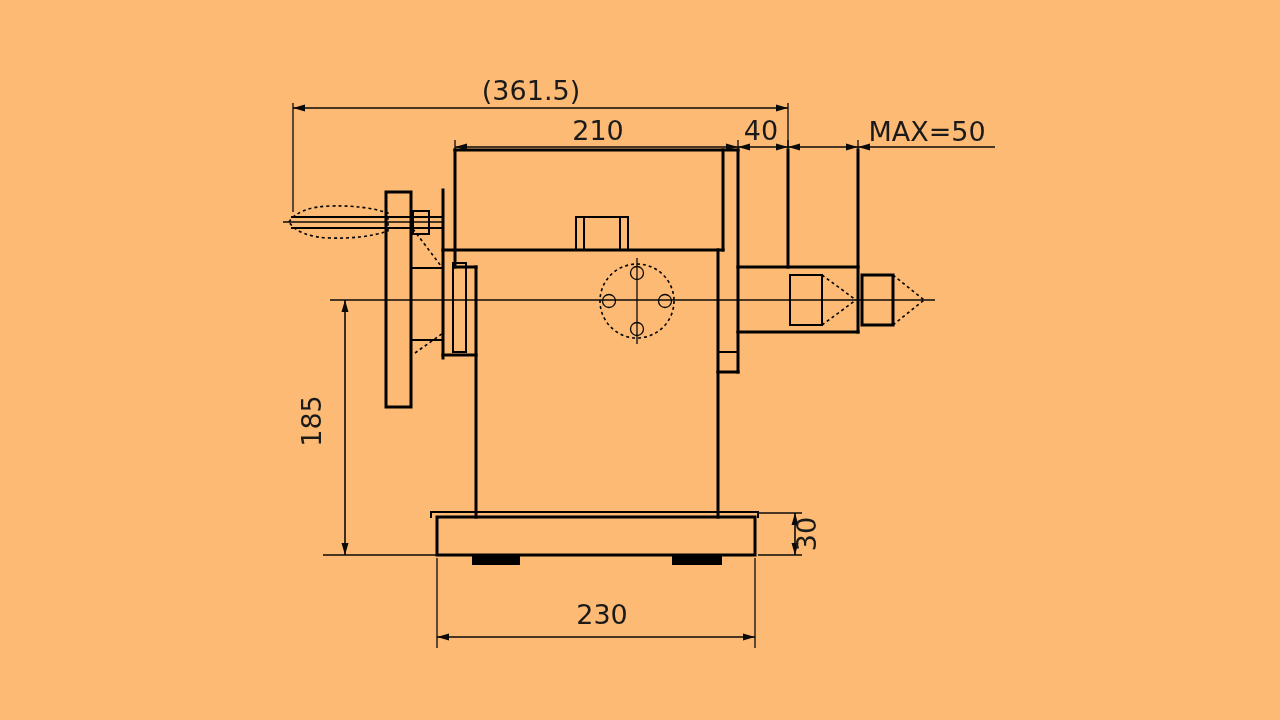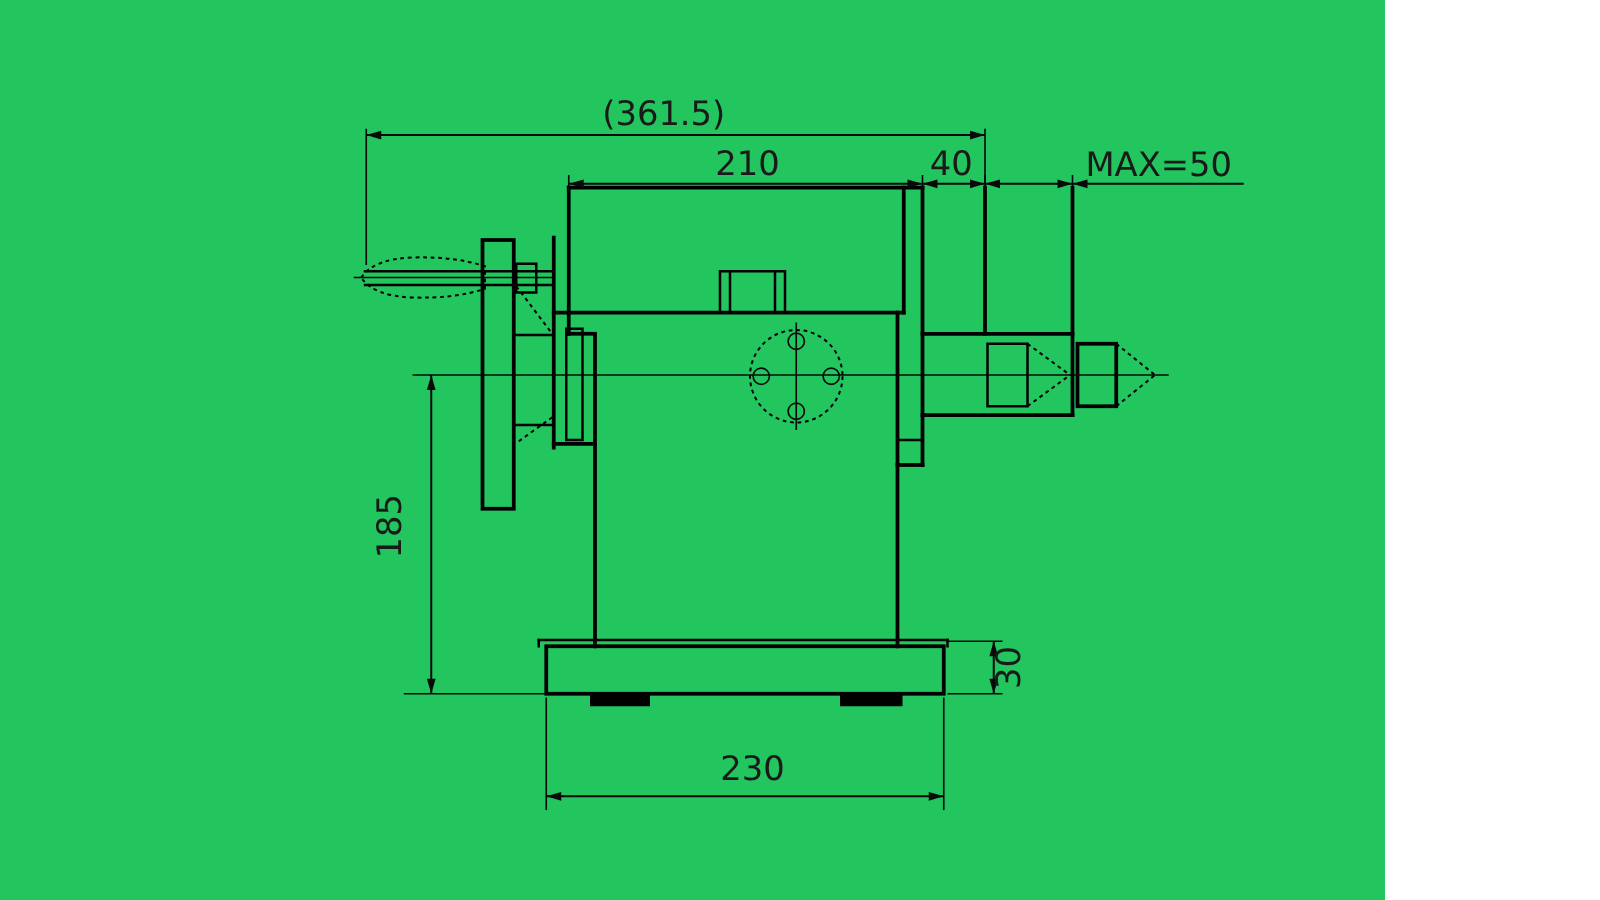--- a/index.html
+++ b/index.html
@@ -5,24 +5,24 @@
   html, body {
     margin: 0;
     padding: 0;
     background: #ffffff;
     width: 1280px;
     height: 720px;
     overflow: hidden;
     font-family: "DejaVu Sans", "Liberation Sans", sans-serif;
   }
   .drawing-wrap {
-    width: 1108px;
+    width: 1280px;
     height: 720px;
     position: relative;
-    background: #22c55e;
+    background: #fdba74;
   }
   svg { display: block; }
   .body-line   { stroke: #000000; stroke-width: 3;   fill: none; stroke-linecap: square; }
   .med-line    { stroke: #000000; stroke-width: 2;   fill: none; stroke-linecap: square; }
   .thin-line   { stroke: #0a0a0a; stroke-width: 1.3; fill: none; }
   .dim-line    { stroke: #0a0a0a; stroke-width: 1.6; fill: none; }
   .ext-line    { stroke: #0a0a0a; stroke-width: 1.3; fill: none; }
   .dash-fine   { stroke: #000000; stroke-width: 1.6; fill: none; stroke-dasharray: 3 3; }
   .arrow       { fill: #0a0a0a; stroke: none; }
   .solid-fill  { fill: #000000; stroke: none; }

